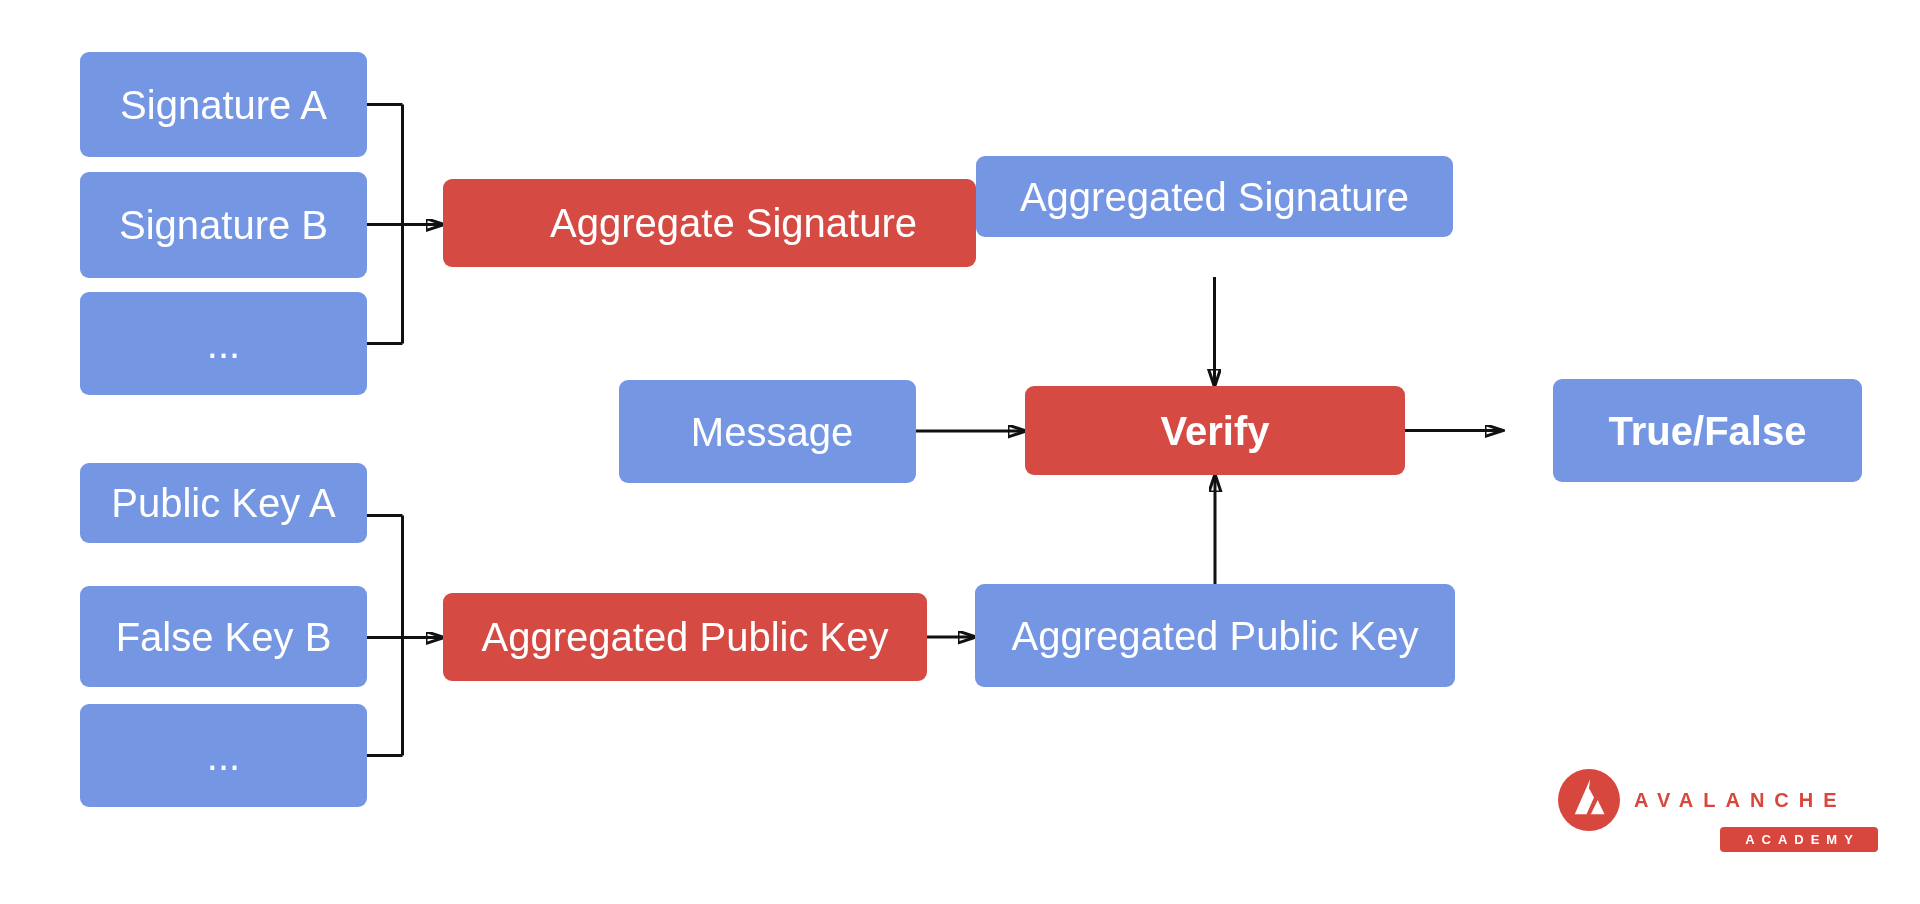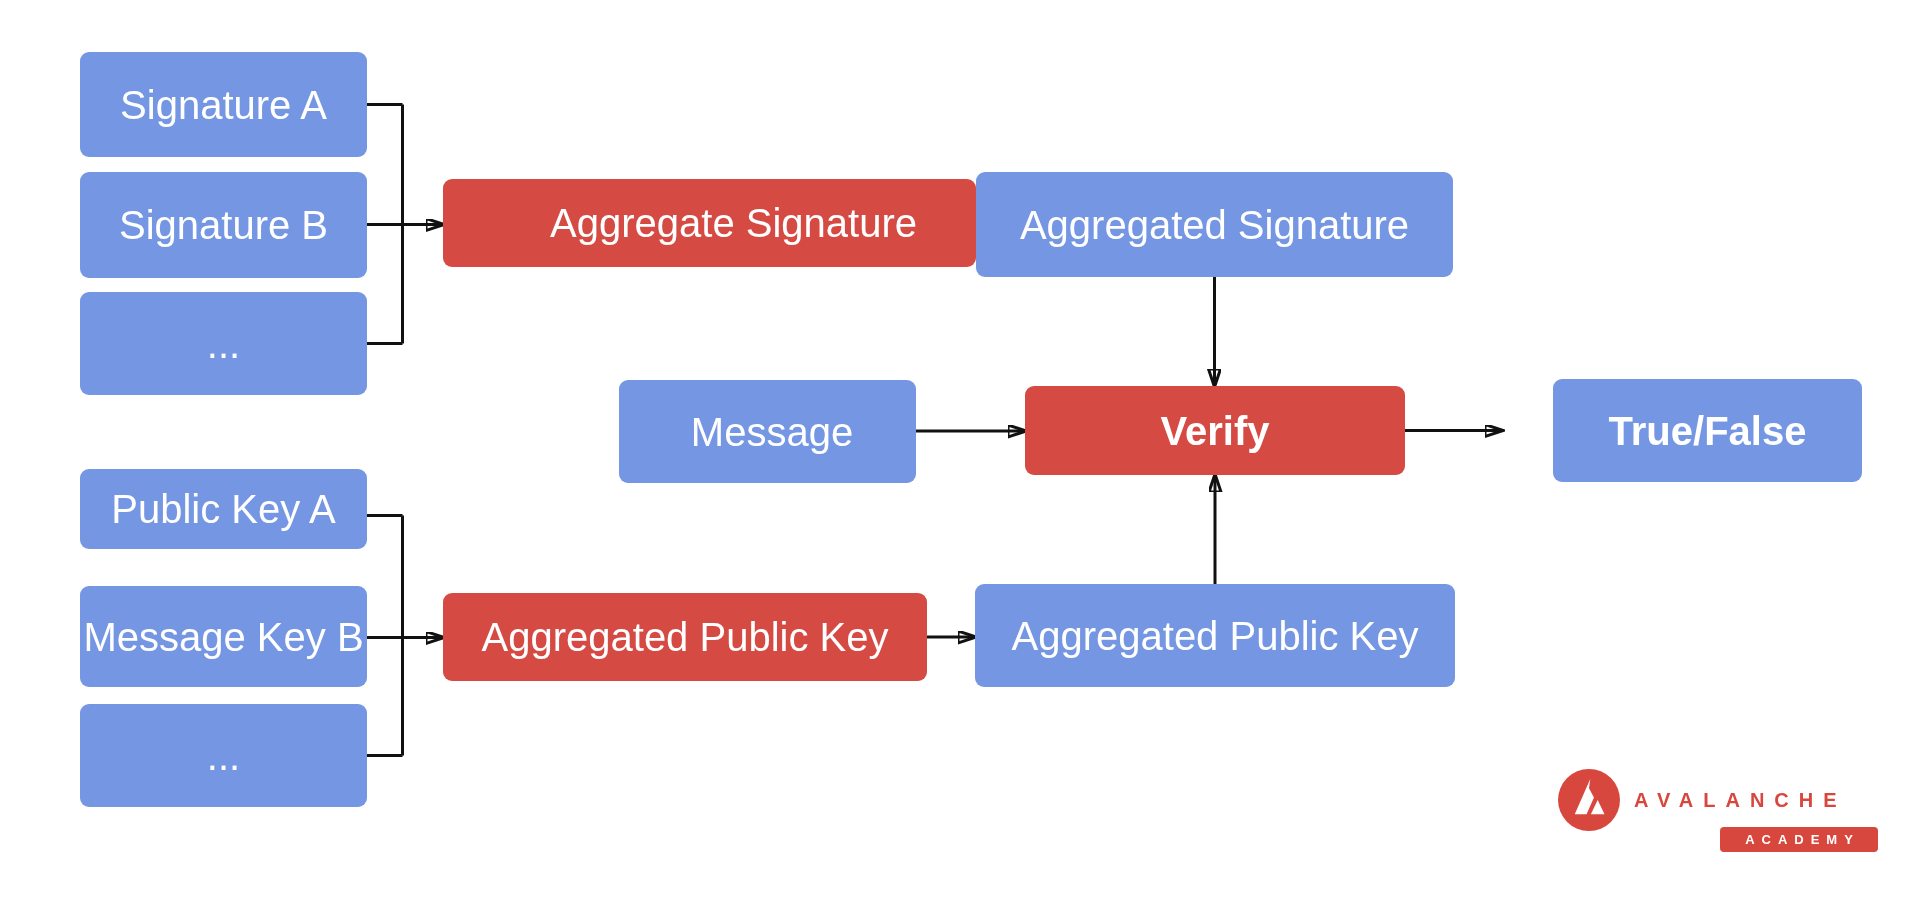--- a/index.html
+++ b/index.html
@@ -20,31 +20,31 @@
     white-space:nowrap;
   }
   .input{background:#7496E3;}
   .op{background:#D54B44;}
   .bold{font-weight:bold;}
 
   
   .n-sig-a   {left:80px;  top:52px;  width:287px; height:105px;}
   .n-sig-b   {left:80px;  top:172px; width:287px; height:106px;}
   .n-sig-more{left:80px;  top:292px; width:287px; height:103px;}
-  .n-pk-a    {left:80px;  top:463px; width:287px; height:80px;margin-top:6px;}
+  .n-pk-a    {left:80px;  top:463px; width:287px; height:80px;}
   .n-pk-b    {left:80px;  top:586px; width:287px; height:101px;}
   .n-pk-more {left:80px;  top:704px; width:287px; height:103px;}
 
   
   .n-agg-sig {left:443px; top:179px; width:485px; height:88px;padding-left:48px;}
   .n-agg-pk  {left:443px; top:593px; width:484px; height:88px;}
   .n-verify  {left:1025px;top:386px; width:380px; height:89px;text-align:right;}
 
   
-  .n-aggregated-sig{left:976px; top:172px; width:477px; height:105px;}
+  .n-aggregated-sig{left:976px; top:156px; width:477px; height:81px;}
   .n-aggregated-pk {left:975px; top:584px; width:480px; height:103px;}
   .n-message       {left:619px; top:380px; width:288px; height:103px;padding-left:9px;}
   .n-true-false    {left:1553px;top:379px; width:309px; height:103px;font-weight:bold;}
 
   #connectors{position:absolute;left:0;top:0;width:1920px;height:904px;pointer-events:none;}
   #connectors path, #connectors line{stroke:#111111;stroke-width:3;fill:none;}
 
   
   .logo-mark{position:absolute;left:1558px;top:769px;width:62px;height:62px;}
   .logo-brand{
@@ -88,21 +88,21 @@
     <path d="M1214.5 277 V386" marker-end="url(#arrow)"></path>
     <path d="M1215 584 V475" marker-end="url(#arrow)"></path>
     <path d="M1405 430.5 H1502" marker-end="url(#arrow)"></path>
   </svg>
 
   <div class="node input n-sig-a">Signature A</div>
   <div class="node input n-sig-b">Signature B</div>
   <div class="node input n-sig-more">...</div>
 
   <div class="node input n-pk-a">Public Key A</div>
-  <div class="node input n-pk-b">Message Key B</div>
+  <div class="node input n-pk-b">False Key B</div>
   <div class="node input n-pk-more">...</div>
 
   <div class="node op n-agg-sig">Aggregate Signature</div>
   <div class="node op n-agg-pk">Aggregated Public Key</div>
   <div class="node op bold n-verify">Verify</div>
 
   <div class="node input n-aggregated-sig">Aggregated Signature</div>
   <div class="node input n-aggregated-pk">Aggregated Public Key</div>
   <div class="node input n-message">Message</div>
   <div class="node input n-true-false">True/False</div>

